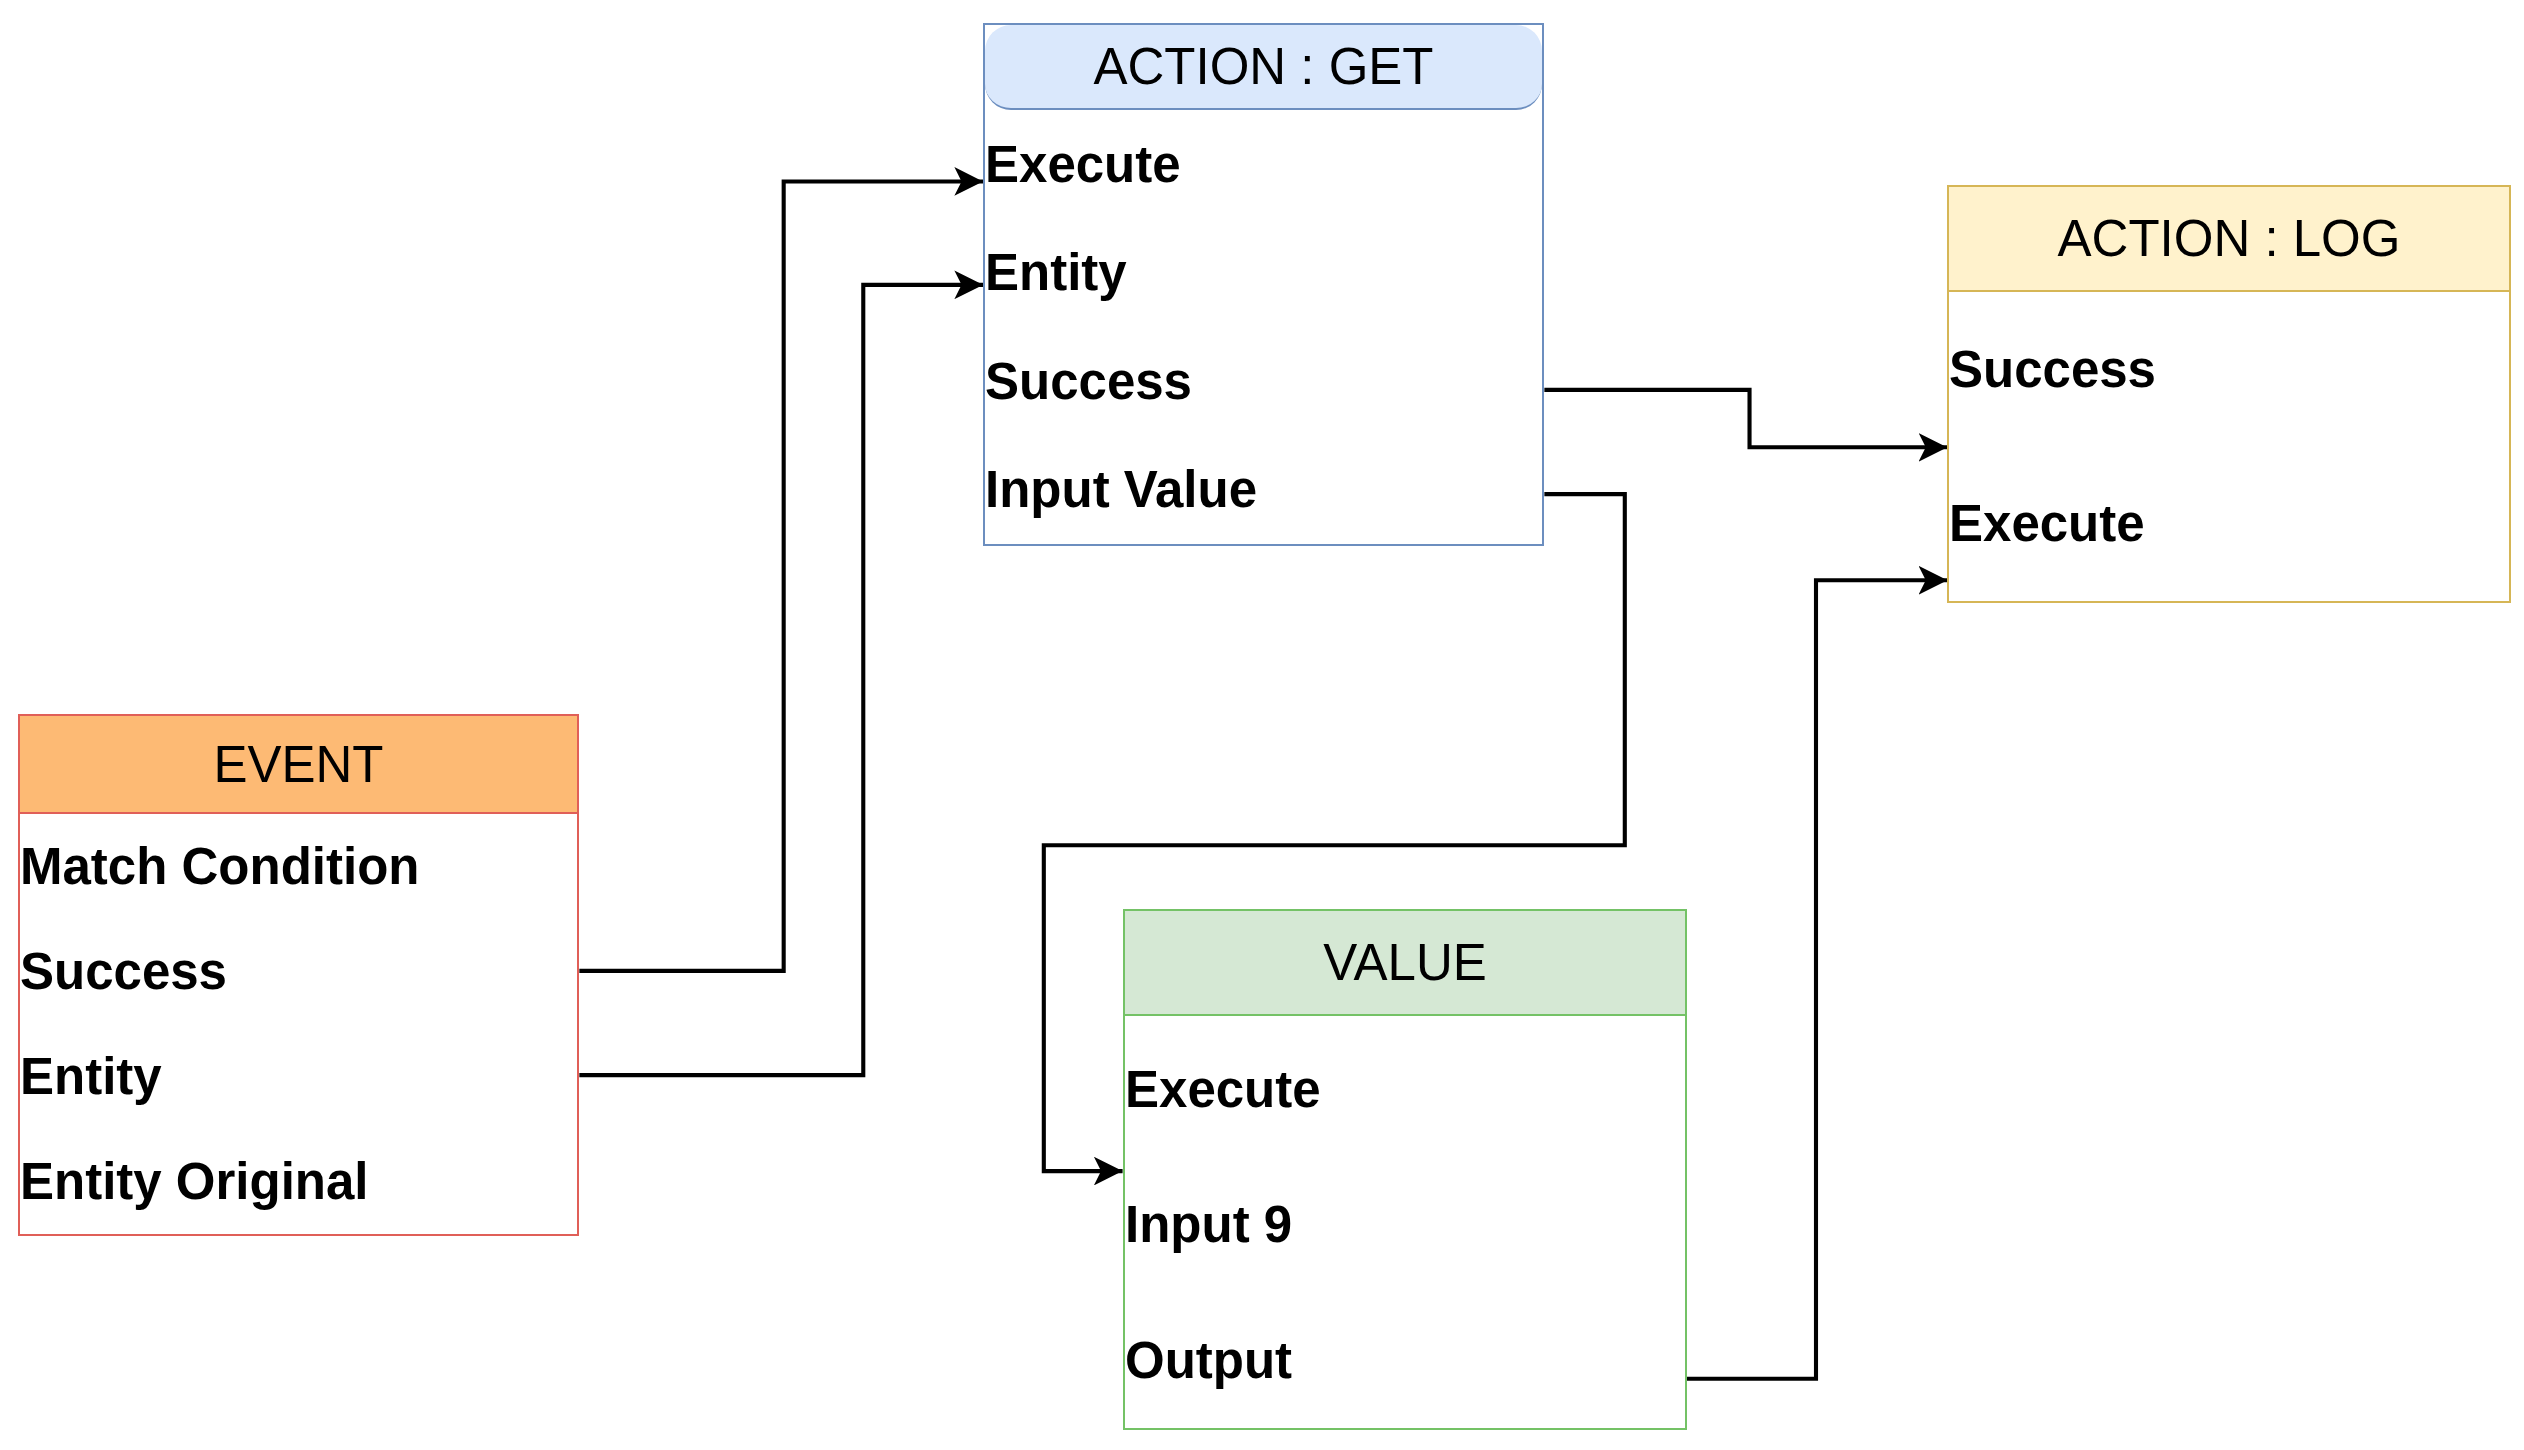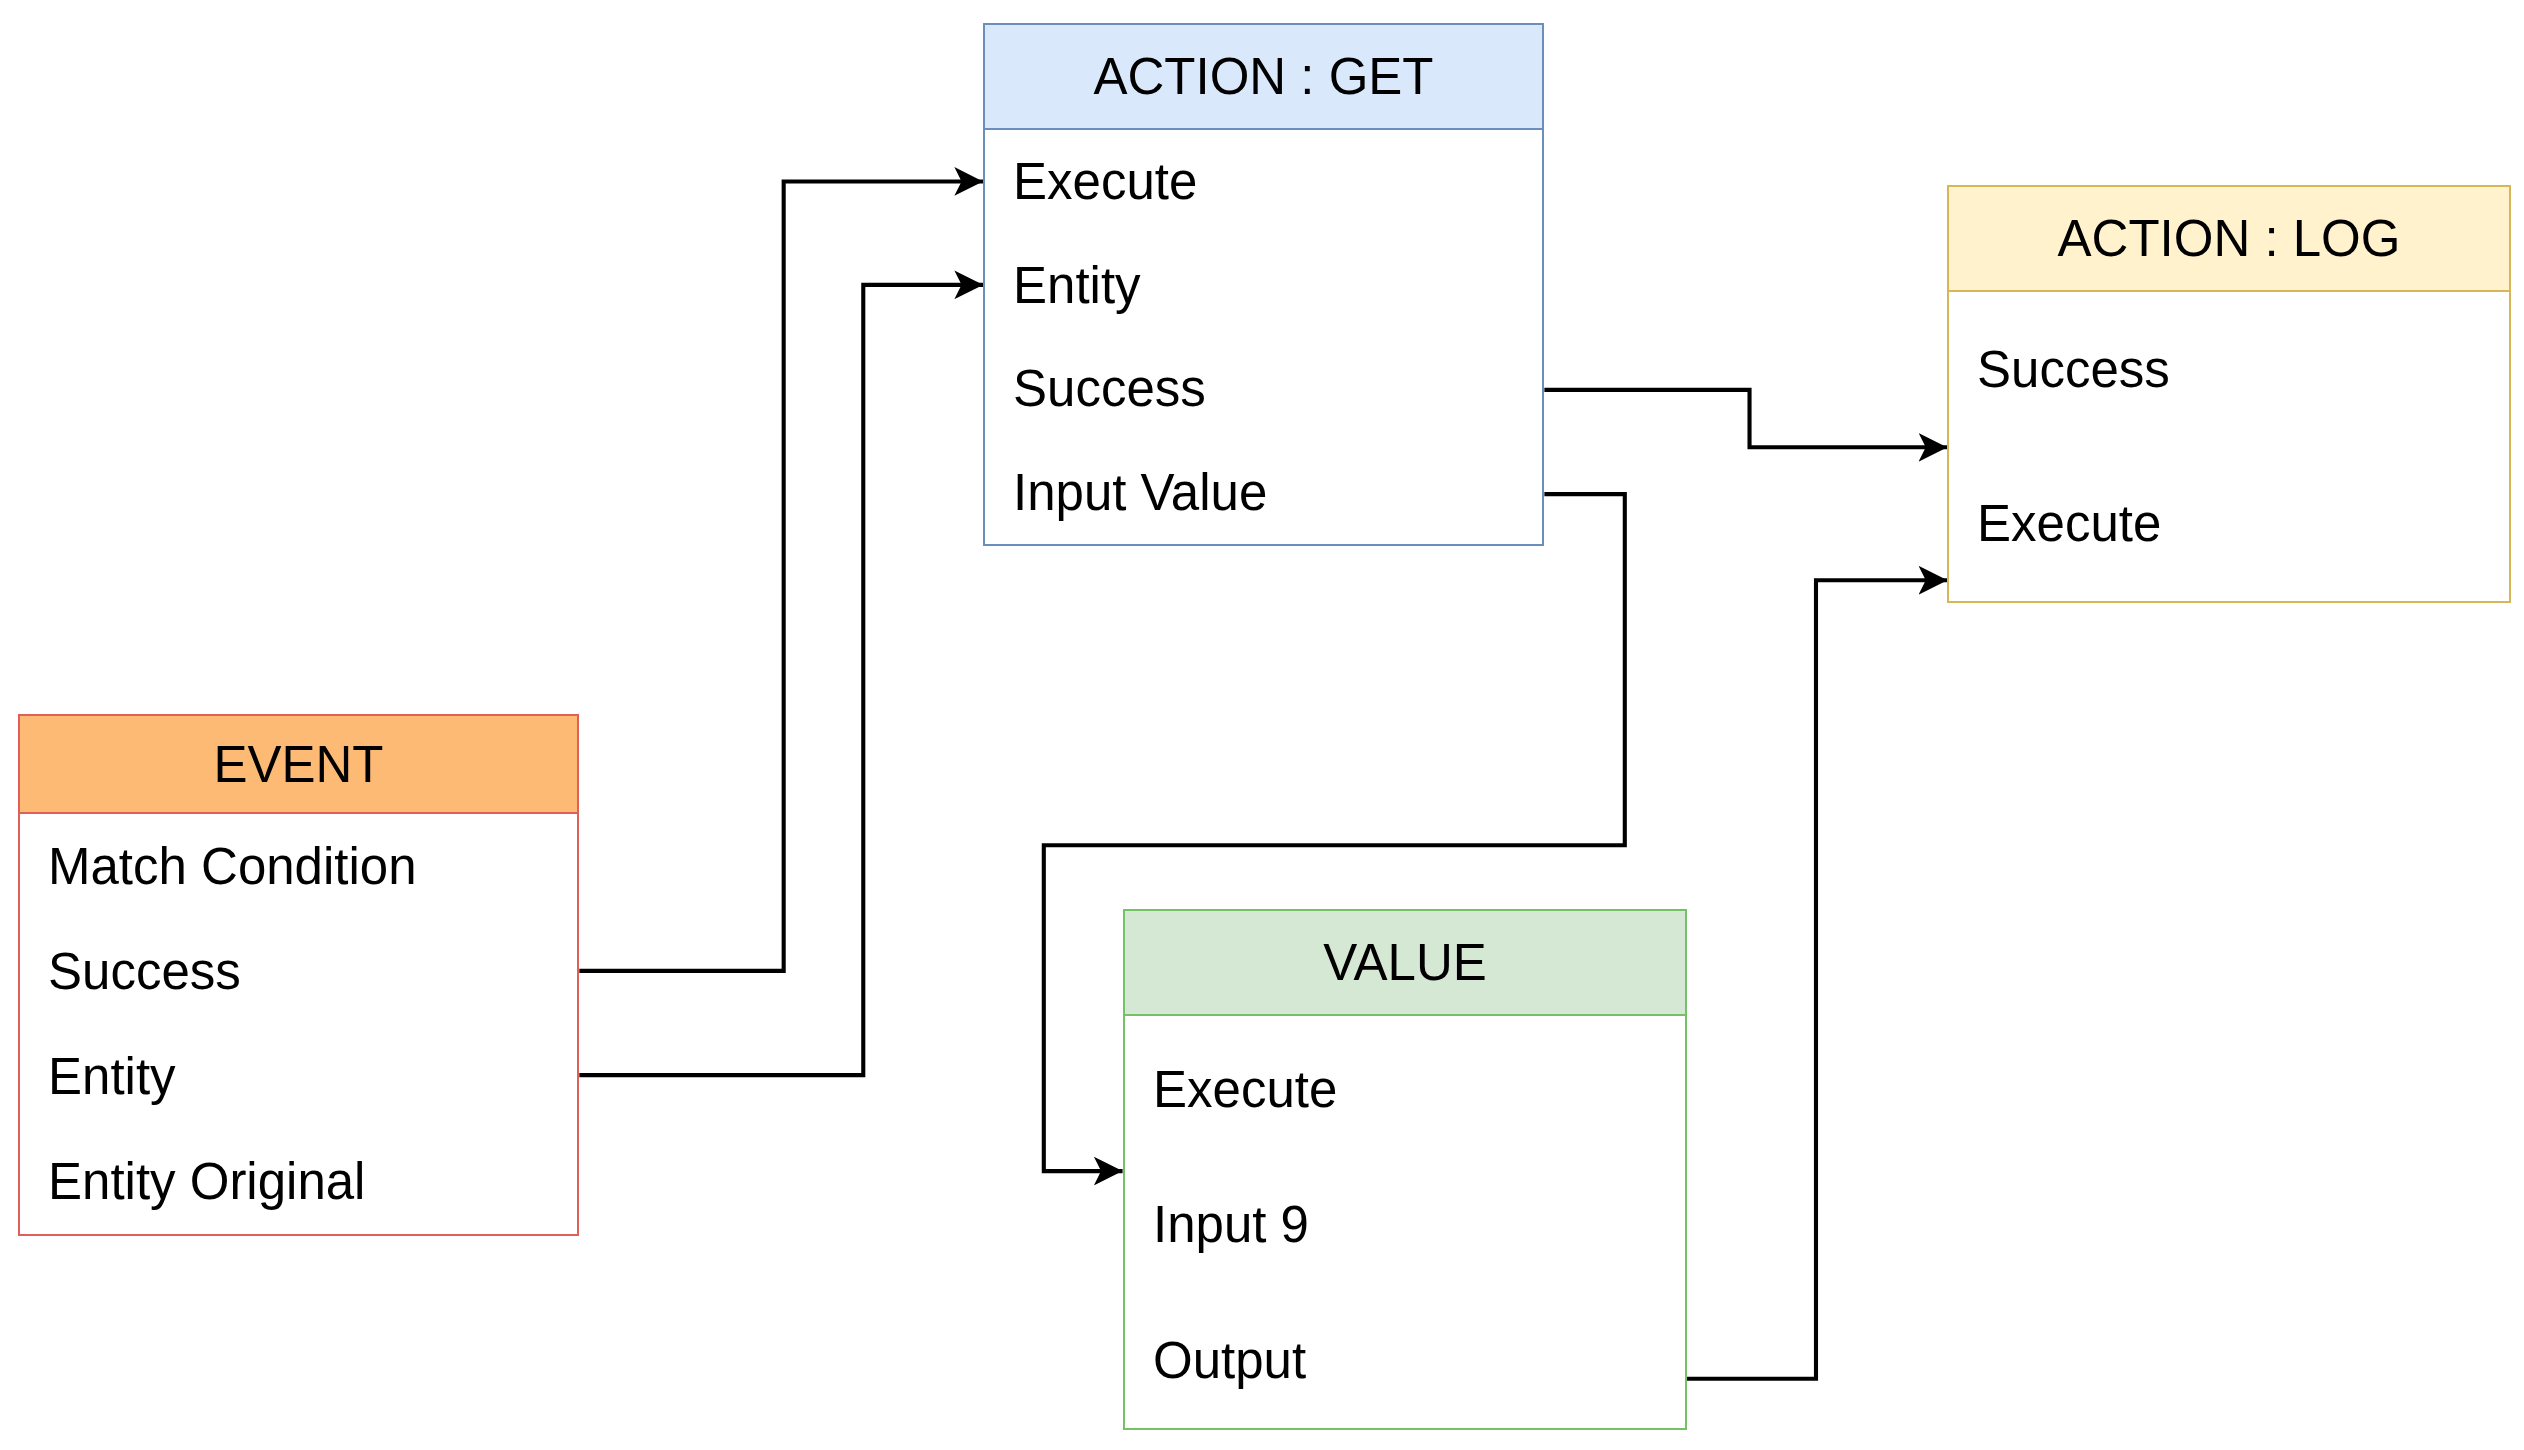--- a/index.html
+++ b/index.html
@@ -49,27 +49,27 @@
   }
   .node-body {
     flex: 1 1 auto;
     display: flex;
     flex-direction: column;
   }
   .node-row {
     flex: 1 1 0;
     display: flex;
     align-items: center;
-    padding-left: 28px;
     font-size: 51px;
     white-space: nowrap;
+    font-weight: bold;
   }
   
   #node-action-get  { left: 983px; top: 23px;   width: 561px; height: 523px; }
-  #node-action-get  .node-header { height: 105px; }
+  #node-action-get  .node-header { height: 85px; border-radius: 26px; }
   #node-action-log  { left: 1947px; top: 185px;  width: 564px; height: 418px; }
   #node-action-log  .node-header { height: 105px; }
   #node-event       { left: 18px;   top: 714px;  width: 561px; height: 522px; }
   #node-event       .node-header { height: 98px; }
   #node-value       { left: 1123px; top: 909px; width: 564px; height: 521px; gap: 6px; }
   #node-value       .node-header { height: 105px; }
 </style>
 </head>
 <body>
 

